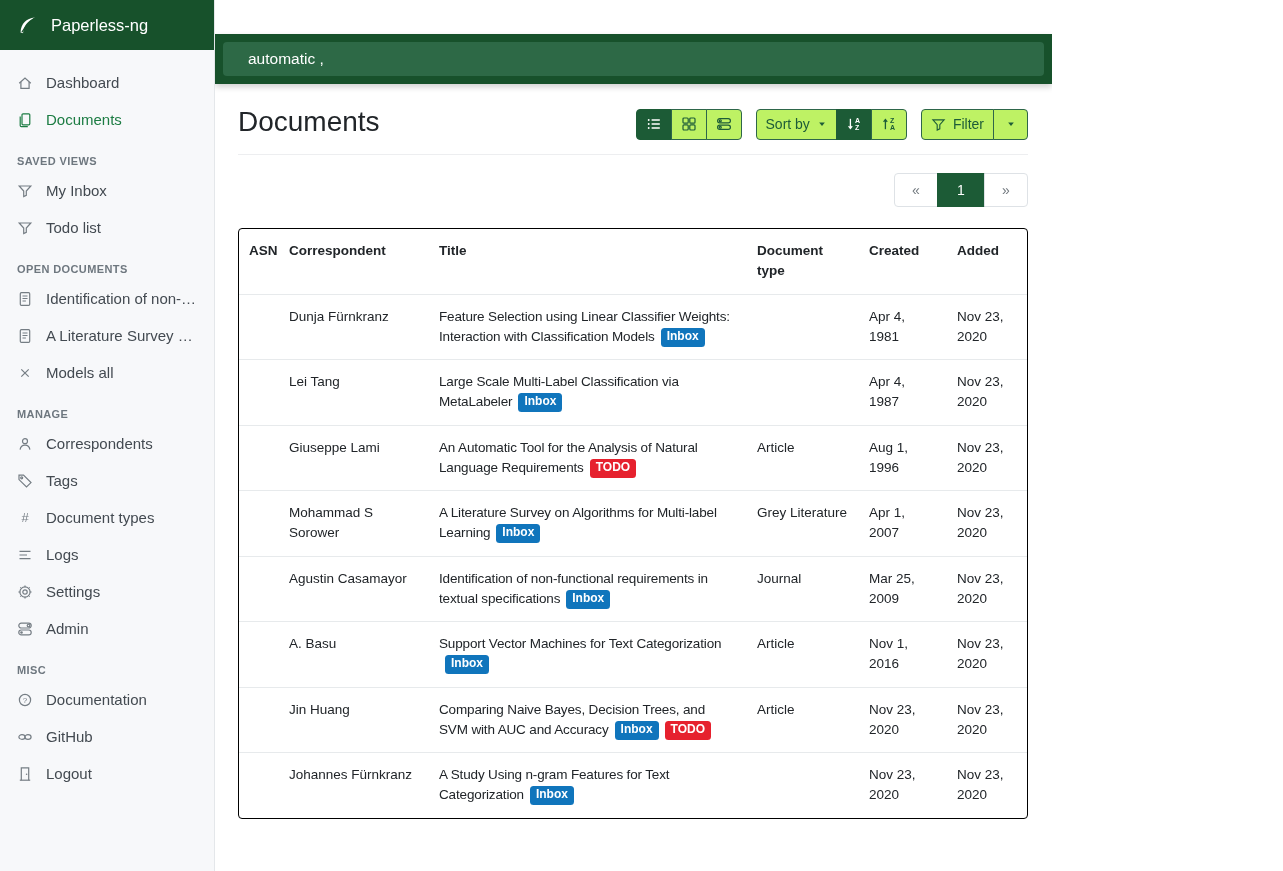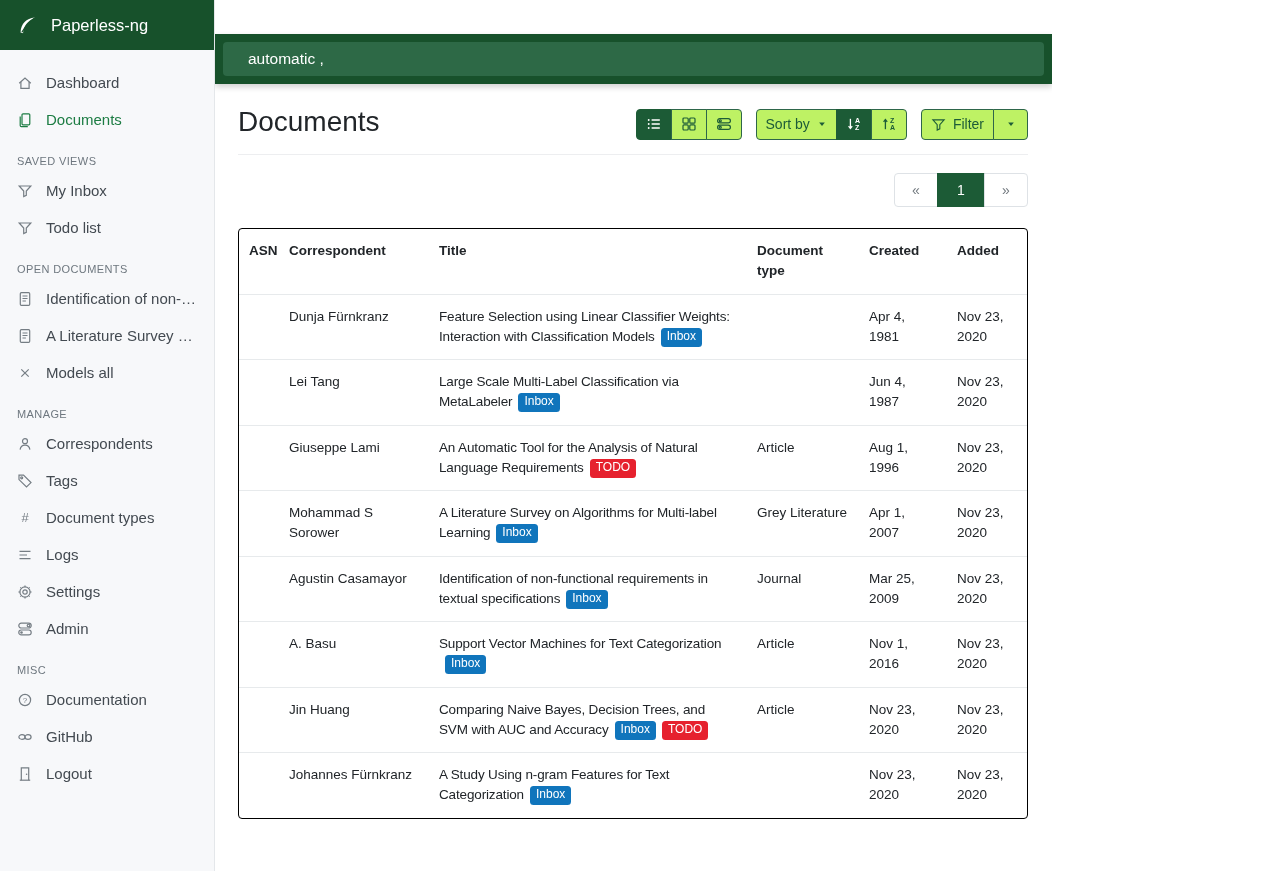--- a/index.html
+++ b/index.html
@@ -28,21 +28,21 @@
     display:flex; align-items:center; gap:13px;
     padding:8px 17px; font-size:15px; color:#434a51;
     text-decoration:none; cursor:pointer; line-height:1.4;
     white-space:nowrap; overflow:hidden;
   }
   .side-item .side-label { overflow:hidden; text-overflow:ellipsis; }
   .side-item .icon { color:#757d84; flex:0 0 16px; display:inline-flex; }
   .side-item.active { color:#1c7c43; }
   .side-item.active .icon { color:#1c7c43; }
   .sec-head {
-    margin:17px 17px 5px; font-size:11px; font-weight:400;
+    margin:17px 17px 5px; font-size:11px; font-weight:700;
     color:#6e777f; letter-spacing:.4px; text-transform:uppercase;
   }
 
   
   .main { display:flex; flex-direction:column; overflow:hidden; }
   .topbar {
     height:50px; flex:0 0 50px; background:#17512b; padding:8px;
     position:relative; z-index:2;
     box-shadow:0 3px 6px rgba(0,0,0,.18);
     margin-top:34px;
@@ -96,21 +96,21 @@
   .doc-table th, .doc-table td {
     padding:12px 10px; text-align:left; vertical-align:top; line-height:1.5;
   }
   .doc-table th { font-weight:700; }
   .doc-table td { border-top:1px solid #e7eaec; }
   col.c-asn { width:40px; } col.c-corr { width:150px; }
   col.c-type { width:112px; } col.c-created { width:88px; } col.c-added { width:80px; }
   .cell-link { color:#212529; text-decoration:none; cursor:pointer; }
   .title-link { letter-spacing:-0.15px; }
   .badge {
-    display:inline-block; color:#fff; font-size:12px; font-weight:400;
+    display:inline-block; color:#fff; font-size:12px; font-weight:700;
     padding:2px 6px 3px; border-radius:3.5px; margin-left:6px; line-height:1.15;
     vertical-align:1px; cursor:pointer; white-space:nowrap;
   }
   .icon svg { display:block; }
 </style>
 </head>
 <body>
 
 <div class="app">
 
@@ -447,21 +447,21 @@
       <td><a class="cell-link title-link">Feature Selection using Linear Classifier Weights: Interaction with Classification Models</a><span class="badge" style="background:#1075bc">Inbox</span></td>
       <td><a class="cell-link"></a></td>
       <td>Apr 4, 1981</td>
       <td>Nov 23, 2020</td>
     </tr>
             <tr>
       <td></td>
       <td><a class="cell-link">Lei Tang</a></td>
       <td><a class="cell-link title-link">Large Scale Multi-Label Classification via MetaLabeler</a><span class="badge" style="background:#1075bc">Inbox</span></td>
       <td><a class="cell-link"></a></td>
-      <td>Jun 4, 1987</td>
+      <td>Apr 4, 1987</td>
       <td>Nov 23, 2020</td>
     </tr>
             <tr>
       <td></td>
       <td><a class="cell-link">Giuseppe Lami</a></td>
       <td><a class="cell-link title-link">An Automatic Tool for the Analysis of Natural Language Requirements</a><span class="badge" style="background:#e6212e">TODO</span></td>
       <td><a class="cell-link">Article</a></td>
       <td>Aug 1, 1996</td>
       <td>Nov 23, 2020</td>
     </tr>

